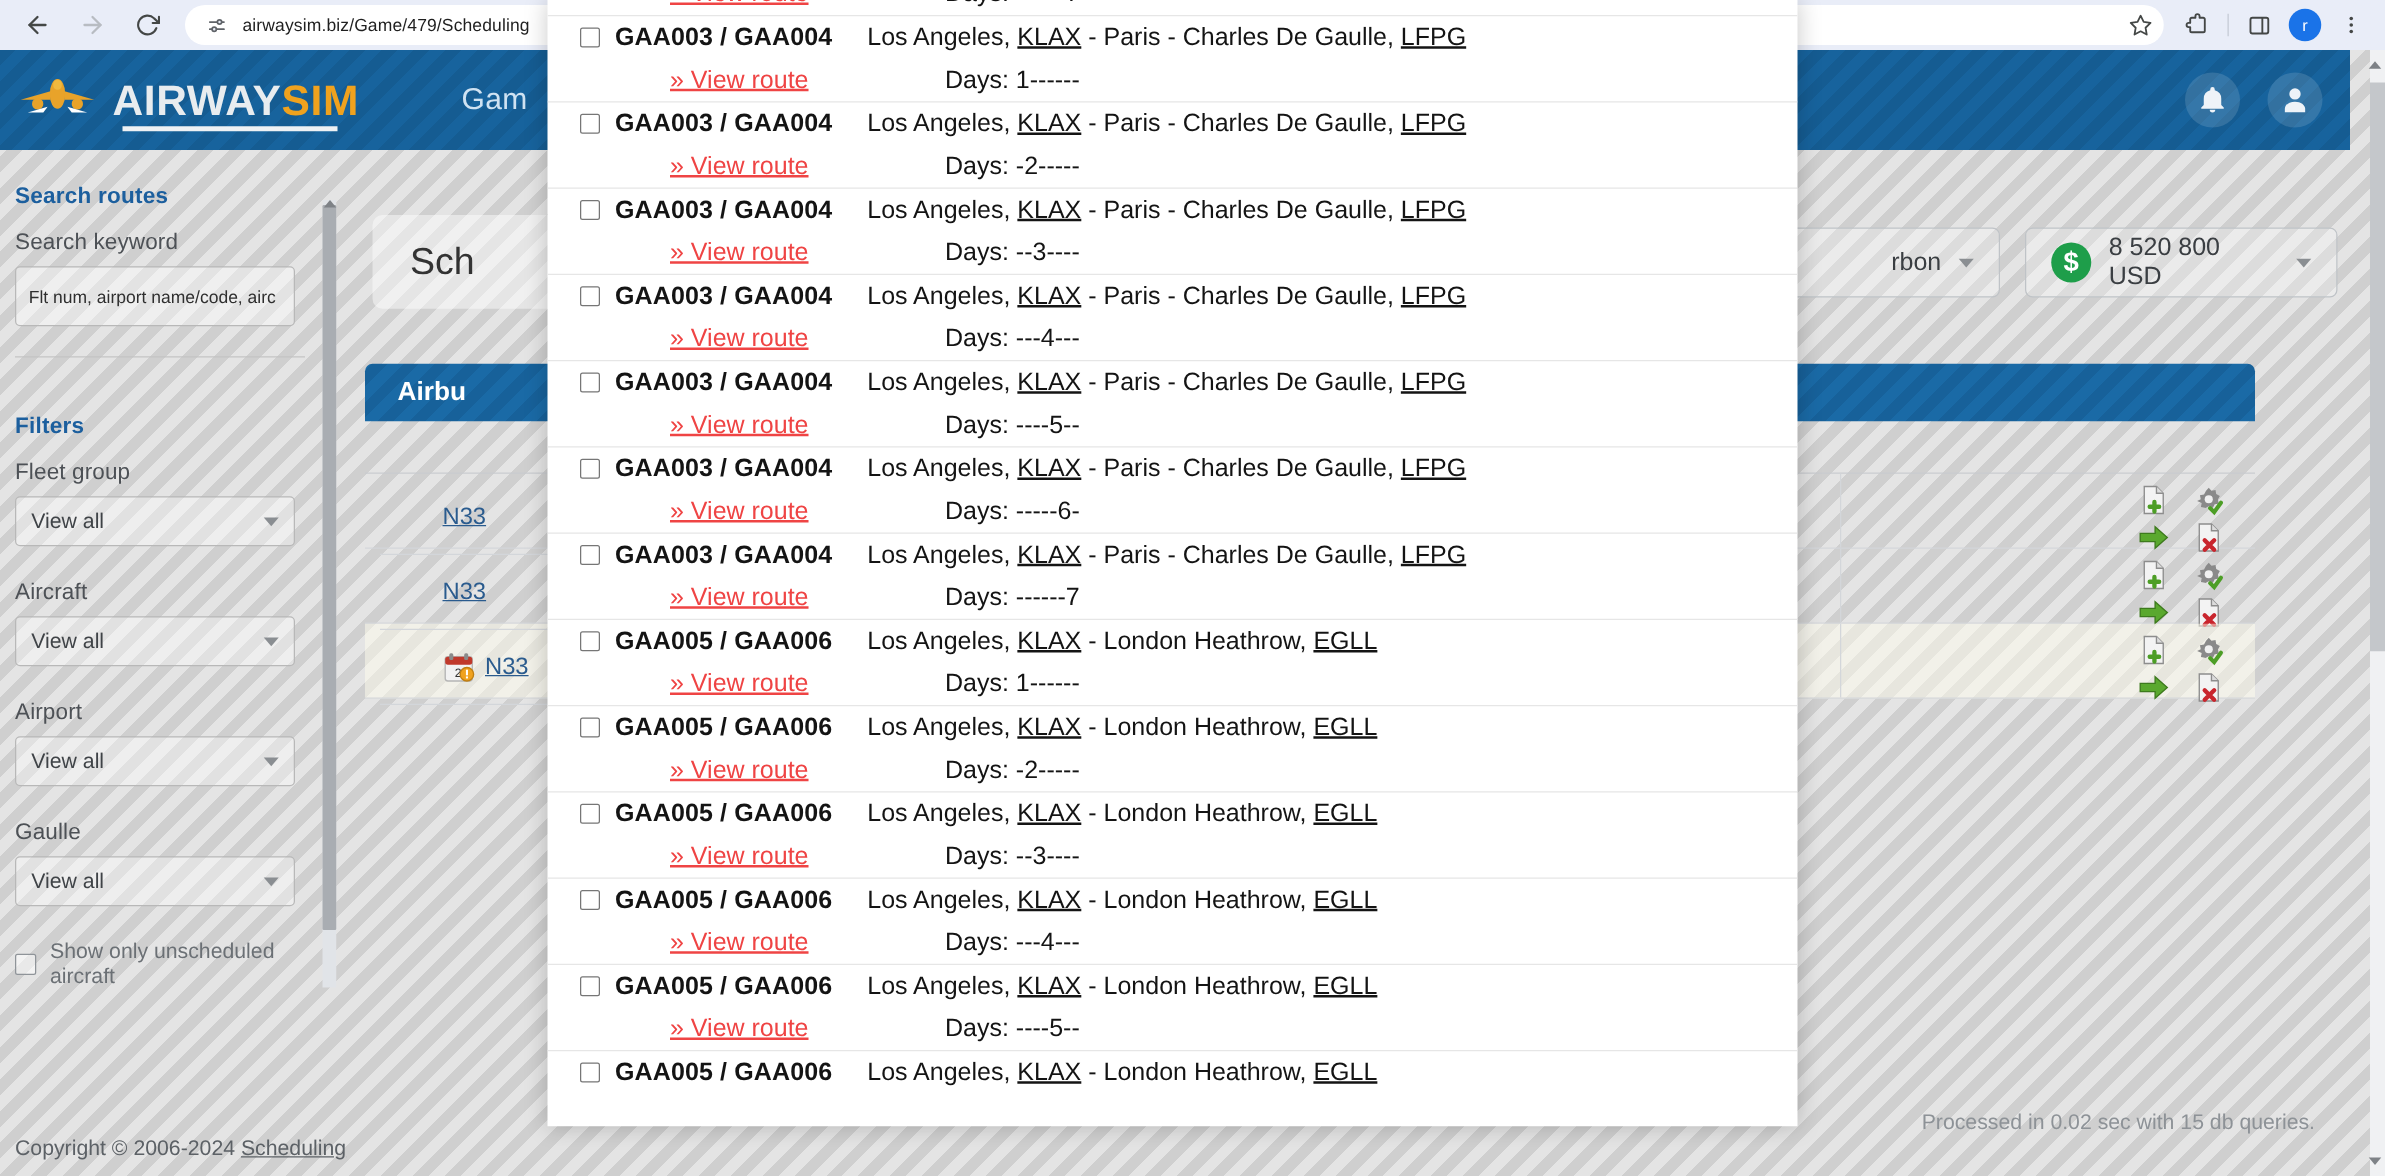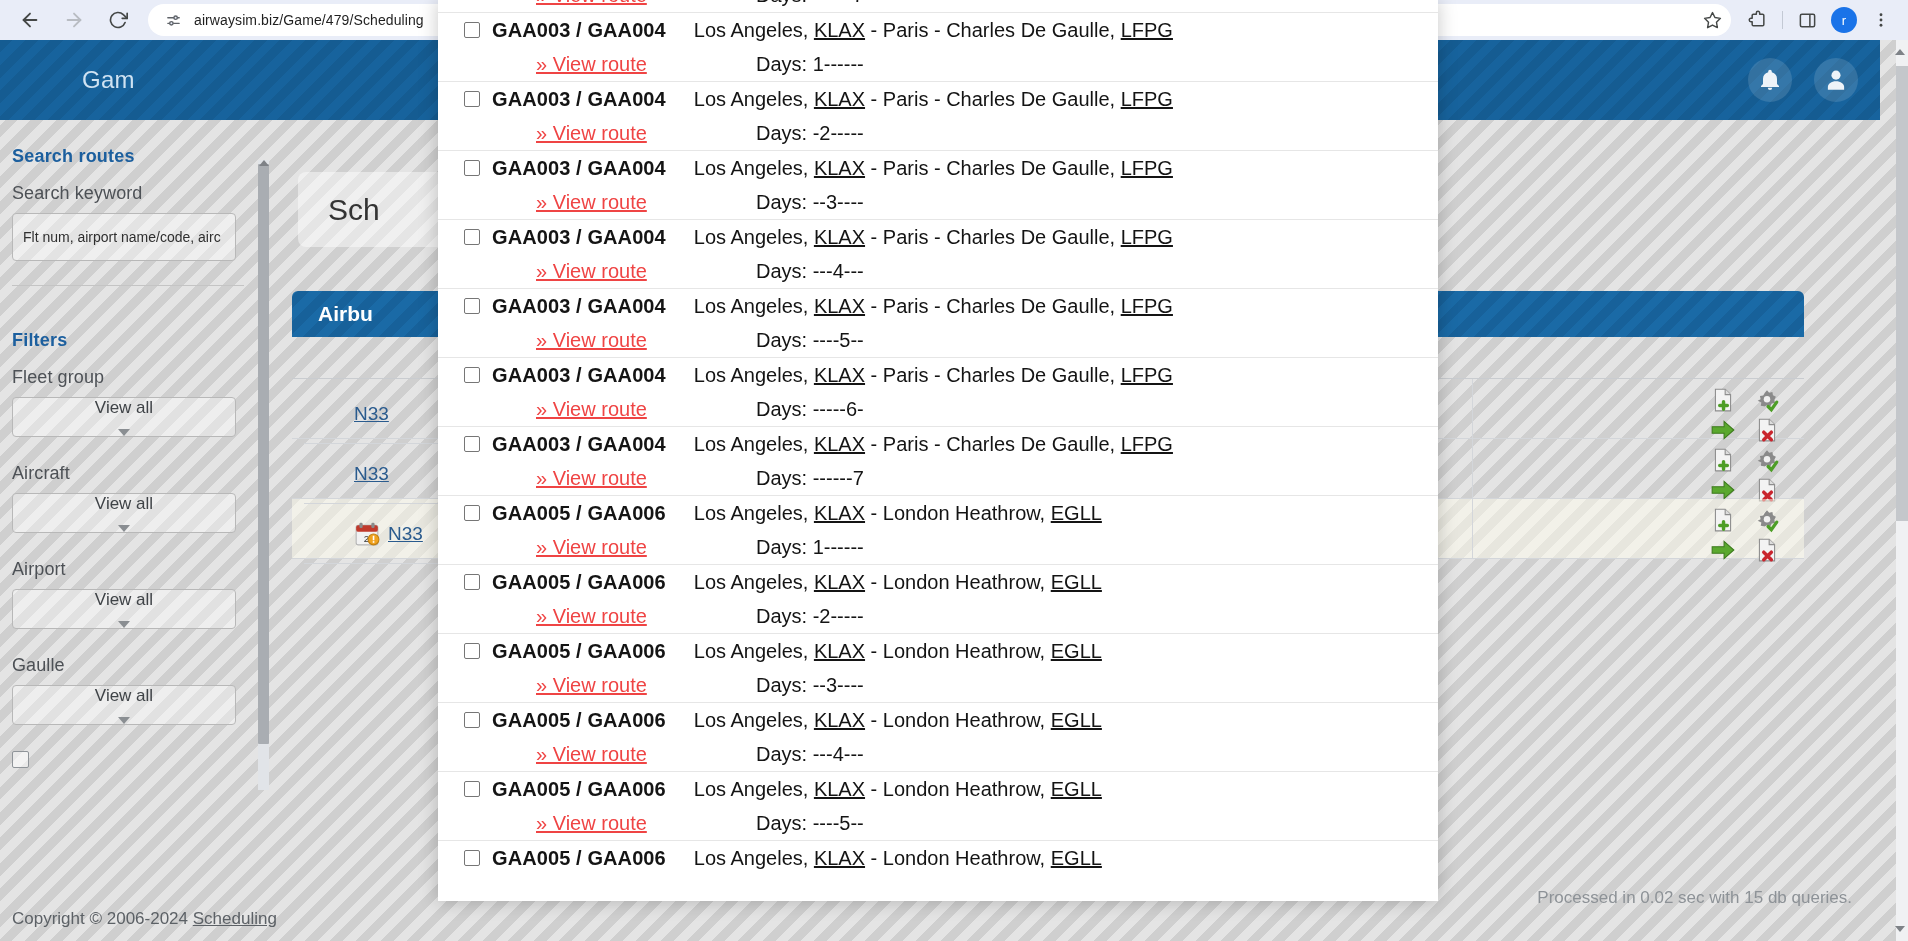--- a/index.html
+++ b/index.html
@@ -115,21 +115,21 @@
   .side-input {
     width: 224px; height: 48px; border: 1px solid #b8b8b8; border-radius: 4px;
     background: rgba(255,255,255,.42); padding: 0 10px; font-size: 14px;
     color: #333; font-family: "Liberation Sans", sans-serif;
   }
   .side-input::placeholder { color: #2f2f2f; }
   .side-select {
     width: 224px; height: 40px; border: 1px solid #b8b8b8; border-radius: 4px;
     background: rgba(255,255,255,.38); padding: 0 12px;
     display: flex; align-items: center; justify-content: space-between;
-    font-size: 17px; color: #3f4347; margin-bottom: 26px; flex-direction: column;
+    font-size: 17px; color: #3f4347; margin-bottom: 26px;
   }
   .caret { width: 0; height: 0; border-left: 6px solid transparent;
            border-right: 6px solid transparent; border-top: 7px solid #8a8e92; }
   .side-divider {
     width: 232px; height: 1px; background: #c4c4c4; margin: 24px 0 0 0;
   }
   .side-check {
     display: flex; align-items: center; gap: 11px; margin-top: 6px;
   }
   .cbox {
@@ -344,20 +344,36 @@
           <circle cx="12" cy="12" r="1.9"></circle>
           <circle cx="12" cy="19" r="1.9"></circle>
         </svg>
     </div>
   </div>
 </div>
 
 <div class="page">
 
   <div class="site-header">
+    <div class="logo-wrap">
+      <svg class="logo-plane" viewBox="0 0 120 62">
+        <ellipse cx="60" cy="26" rx="11" ry="21" fill="#e8a32a"></ellipse>
+        <rect x="54" y="6" width="12" height="14" rx="6" fill="#f0b93f"></rect>
+        <path d="M8 34 L50 22 L50 34 Z" fill="#e8a32a"></path>
+        <path d="M112 34 L70 22 L70 34 Z" fill="#e8a32a"></path>
+        <circle cx="32" cy="40" r="8" fill="#e8a32a"></circle>
+        <circle cx="88" cy="40" r="8" fill="#e8a32a"></circle>
+        <path d="M18 52 L46 44 L40 52 Z" fill="#ffffff"></path>
+        <path d="M102 52 L74 44 L80 52 Z" fill="#ffffff"></path>
+      </svg>
+      <div class="logo-text">
+        <span class="logo-airway">AIRWAY</span><span class="logo-sim">SIM</span>
+      </div>
+      <div class="logo-underline"></div>
+    </div>
     <div class="nav-item">Gam</div>
 
     <div class="header-icons">
       <div class="hdr-circle">
         <svg width="24" height="24" viewBox="0 0 24 24" fill="#eef3f8">
             <path d="M12 22a2.2 2.2 0 0 0 2.2-2.2H9.8A2.2 2.2 0 0 0 12 22zm7-6v-5a7 7 0 0 0-5.2-6.77V3.5a1.8 1.8 0 1 0-3.6 0v.73A7 7 0 0 0 5 11v5l-2 2v1h18v-1l-2-2z"></path>
           </svg>
       </div>
       <div class="hdr-circle">
         <svg width="26" height="26" viewBox="0 0 24 24" fill="#eef3f8">
@@ -400,35 +416,47 @@
     <div>
       <div class="side-label">Gaulle</div>
       <div class="side-select">
         <span>View all</span>
         <span class="caret"></span>
       </div>
     </div>
 
     <div class="side-check">
       <span class="cbox"></span>
+      <span>Show only unscheduled aircraft</span>
     </div>
   </div>
 
   <div class="side-scroll"></div>
   <div class="side-scroll-thumb"></div>
   <div class="side-scroll-up"></div>
 
   <div class="copyright">
     <span>Copyright © 2006-2024 </span><a href="#">Scheduling</a>
   </div>
 
   <div class="content">
 
     <div class="panel-title">Sch</div>
 
+    <div class="topbar-right">
+      <div class="pill carbon">
+        <span>rbon</span>
+        <span class="caret"></span>
+      </div>
+      <div class="pill money">
+        <span class="dollar-coin">$</span>
+        <span>8 520 800 USD</span>
+        <span class="caret" style="margin-left:auto"></span>
+      </div>
+    </div>
 
     <div class="fleet-header">Airbu</div>
 
     <div class="grid-head">
       <span class="dayc" style="left:920px">Sa</span>
       <span class="dayc" style="left:1070px">Su</span>
     </div>
 
     <div class="grid-body">
       <div class="grid-row">

